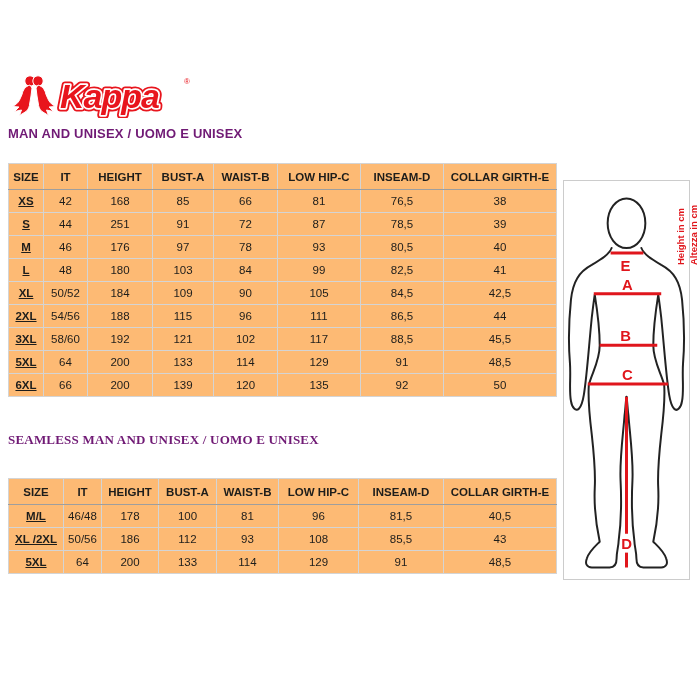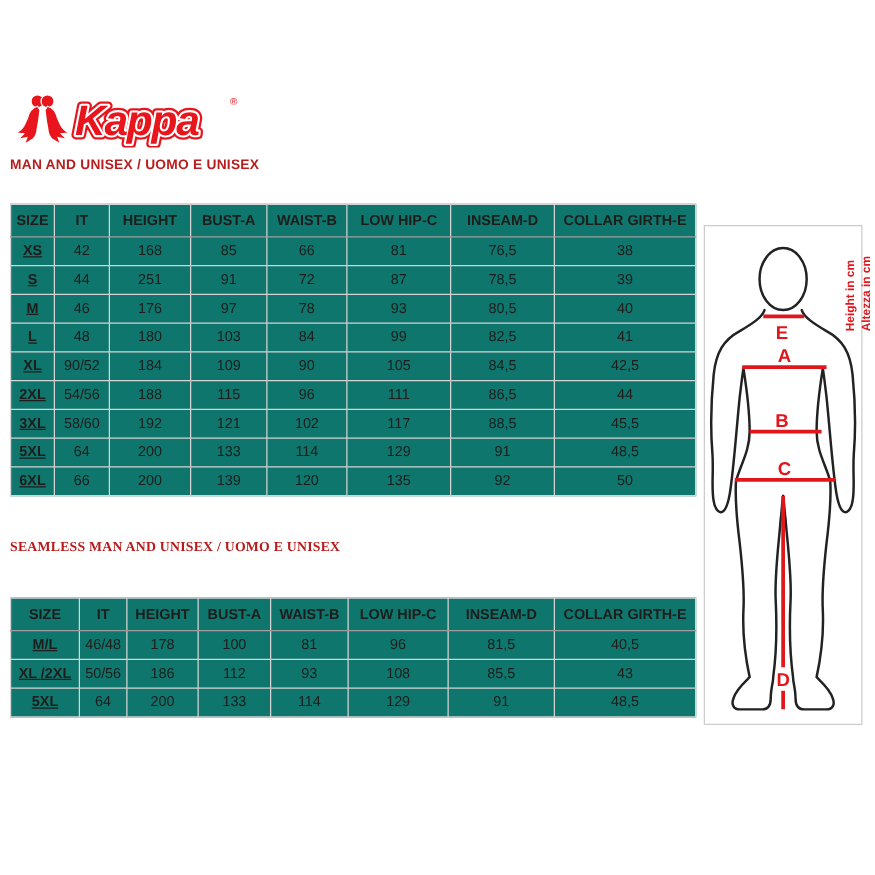--- a/index.html
+++ b/index.html
@@ -2,28 +2,28 @@
 <html><head>
 <meta charset="utf-8">
 <style>
   html,body{margin:0;padding:0;}
   body{
     width:700px;height:700px;position:relative;background:#ffffff;
     font-family:"Liberation Sans", sans-serif;color:#1d1d1b;overflow:hidden;
   }
   .abs{position:absolute;}
   .section-title{
-    position:absolute;left:8px;font-weight:bold;font-size:11px;
-    letter-spacing:0.2px;color:#b91c1c;white-space:nowrap;
+    position:absolute;left:8px;font-weight:bold;font-size:13px;
+    letter-spacing:0.2px;color:#701a75;white-space:nowrap;
   }
   #title-1{top:126px;}
   #title-2{top:432px;font-family:Liberation Serif, serif;}
   table.size-table{
     position:absolute;border-collapse:collapse;table-layout:fixed;
-    width:548px;left:8px;background:#0f766e;border:1px solid #a8a8a8;padding-left:40px;
+    width:548px;left:8px;background:#fdba74;border:1px solid #a8a8a8;padding-left:40px;
   }
   #table-1{top:163px;}
   #table-2{top:478px;}
   .size-table th,.size-table td{
     border:1px solid #d4d4d4;text-align:center;vertical-align:middle;
     font-size:11.5px;padding:0;overflow:hidden;white-space:nowrap;
   }
   .size-table th{font-weight:bold;height:25px;border-bottom:1px solid #9e9e9e;}
   .size-table td{height:22px;font-weight:normal;}
   .size-table td.size{font-weight:bold;text-decoration:underline;}
@@ -124,21 +124,21 @@
         <td>48</td>
         <td>180</td>
         <td>103</td>
         <td>84</td>
         <td>99</td>
         <td>82,5</td>
         <td>41</td>
       </tr>
       <tr>
         <td class="size">XL</td>
-        <td>90/52</td>
+        <td>50/52</td>
         <td>184</td>
         <td>109</td>
         <td>90</td>
         <td>105</td>
         <td>84,5</td>
         <td>42,5</td>
       </tr>
       <tr>
         <td class="size">2XL</td>
         <td>54/56</td>

